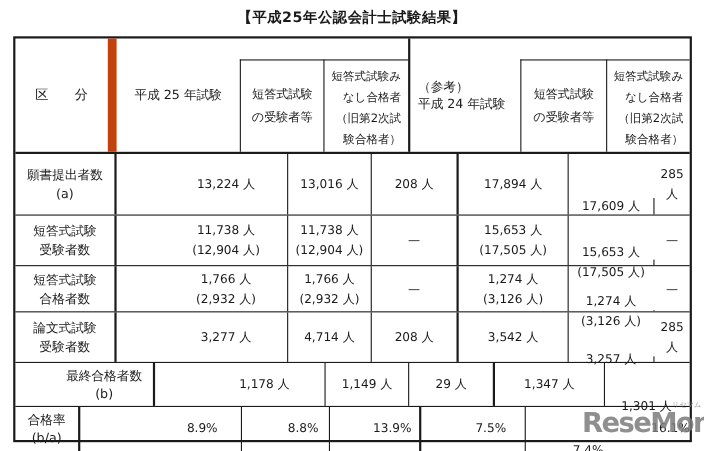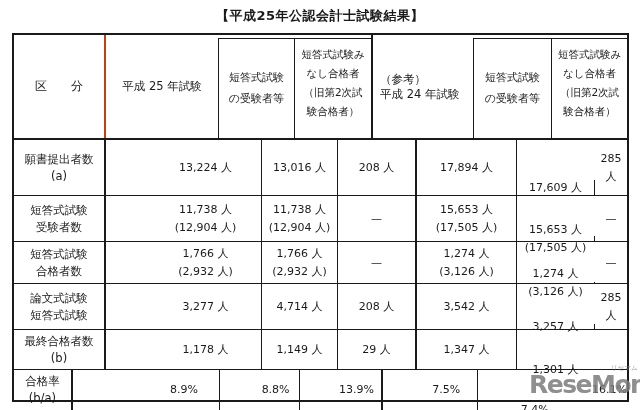--- a/index.html
+++ b/index.html
@@ -14,48 +14,48 @@
     text-align:center; font-size:13px; font-weight:bold; letter-spacing:0.5px;
   }
   .table {
     position:absolute; left:12px; top:33px; width:617px; height:369px;
     border:2px solid #1a1a1a; box-sizing:border-box; background:#fff;
   }
   .table *, .table { box-sizing:border-box; }
   
   .thead { display:flex; height:105px; border-bottom:2px solid #1a1a1a; }
   .corner {
-    width:92px; border-right:2px solid #c2410c;
+    width:92px; border-right:8px solid #c2410c;
     display:flex; align-items:center; justify-content:center;
     font-size:12px; white-space:pre;
   }
   .group { display:flex; }
   .g1 { width:267px; border-right:2px solid #1a1a1a; }
   .g2 { flex:1; }
   .glabel {
     width:112px; display:flex; align-items:center; justify-content:center;
     font-size:11.5px; white-space:pre-line; text-align:center;
   }
   .g2 .glabel { width:100px; justify-content:flex-start; padding-left:7px; text-align:left; }
   .subbox {
-    width:76px; margin-top:3px;
+    width:76px; margin-top:19px;
     border-top:1px solid #1a1a1a; border-left:1px solid #1a1a1a;
     display:flex; align-items:center; justify-content:center;
-    font-size:11px; line-height:1.9; white-space:pre-line; text-align:center;
+    font-size:11px; line-height:1.9; white-space:pre-line; text-align:right;
   }
   .subbox.sub2 {
     flex:1; font-size:10.5px; line-height:1.8;
     align-items:flex-start; padding-top:6px;
   }
   .g2 .subbox { width:78px; }
   .g2 .subbox.sub2 { width:auto; }
   
   .trow { display:flex; border-bottom:1px solid #1a1a1a; }
   .trow.r1 { height:56px; } .trow.r2 { height:46px; } .trow.r3 { height:42px; }
-  .trow.r4 { height:46px; } .trow.r5 { height:40px; }
+  .trow.r4 { height:46px; } .trow.r5 { height:40px;padding-left:36px; }
   .trow.r6 { height:40px; border-bottom:none;gap:32px; }
   .cell {
     border-right:1px solid #1a1a1a;
     display:flex; flex-direction:column; align-items:center; justify-content:center;
     font-size:11px; line-height:1.55; white-space:pre-line; text-align:center;
   }
   .cell.label { width:92px; border-right-width:2px; font-size:11.5px; line-height:1.45; }
   .cell.c2 { width:112px;margin-left:44px; }
   .cell.c3 { width:76px; }
   .cell.c4 { width:79px; border-right-width:2px; }
@@ -143,21 +143,21 @@
       <div class="cell c4">—</div>
       <div class="cell c5">1,274 人
 (3,126 人)</div>
       <div class="cell c6">1,274 人
 (3,126 人)</div>
       <div class="cell c7">—</div>
     </div>
 
     <div class="trow r4">
       <div class="cell label">論文式試験
-短答式試験</div>
+受験者数</div>
       <div class="cell c2">3,277 人</div>
       <div class="cell c3">4,714 人</div>
       <div class="cell c4">208 人</div>
       <div class="cell c5">3,542 人</div>
       <div class="cell c6">3,257 人</div>
       <div class="cell c7">285 人</div>
     </div>
 
     <div class="trow r5">
       <div class="cell label">最終合格者数

